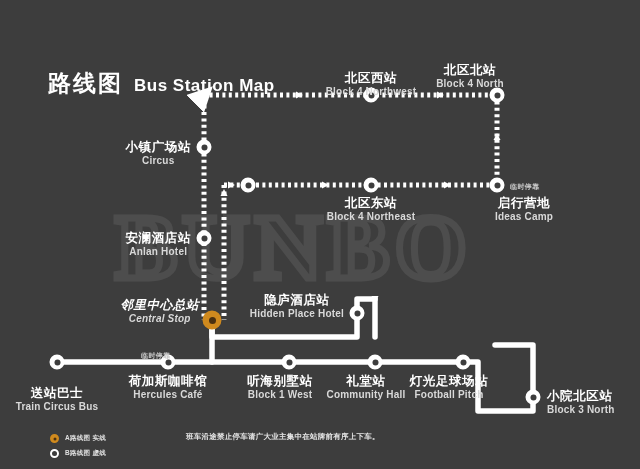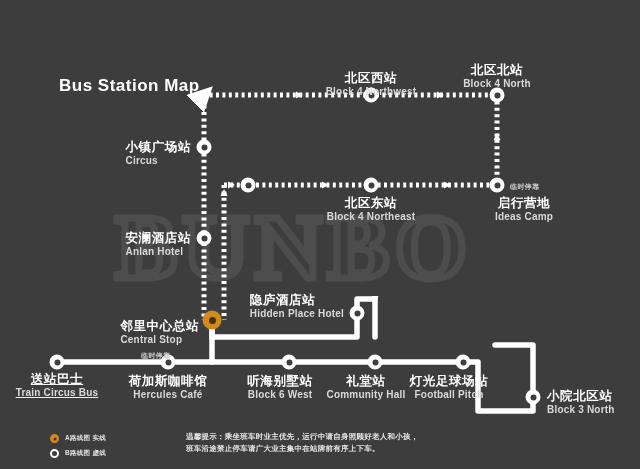--- a/index.html
+++ b/index.html
@@ -123,21 +123,21 @@
   }
   .label .en {
     font-size: 10px;
     font-weight: 700;
     letter-spacing: 0.2px;
     color: #d9d9d9;
     display: block;
     margin-top: 1px;
   }
   .label.right   { text-align: left; }
-  .label.leftal  { text-align: left; }
+  .label.leftal  { text-align: center; }
   .label.center  { text-align: center; transform: translateX(-50%); }
 
   .tempnote {
     position: absolute;
     z-index: 6;
     font-size: 7px;
     font-weight: 700;
     letter-spacing: 0.4px;
     color: #c9c9c9;
     white-space: nowrap;
@@ -203,20 +203,21 @@
   #notice p.dim { color: #9a9a9a; }
 </style>
 </head>
 <body>
 
 <div id="map-root">
 
   <div id="watermark">BUNBO</div>
 
   <div id="title-block">
+    <span id="title-cn">路线图</span>
     <span id="title-en">Bus Station Map</span>
   </div>
 
   <svg id="routes" viewBox="0 0 640 469">
     <defs>
       <marker id="arrowW" markerWidth="5" markerHeight="5" refX="2.5" refY="2.5" orient="auto">
         <path d="M0,0 L5,2.5 L0,5 z" fill="#ffffff"></path>
       </marker>
     </defs>
 
@@ -304,21 +305,21 @@
       <div class="dot"></div>
     </div>
   <div class="station" style="left:533px; top:397px;">
       <div class="dot"></div>
     </div>
 
   <div class="label center" style="left:371px; top:63px;margin-top:8px;">
     <span class="cn">北区西站</span>
     <span class="en">Block 4 Northwest</span>
   </div>
-  <div class="label center" style="left:497px; top:63px;">
+  <div class="label center" style="left:470px; top:63px;">
     <span class="cn">北区北站</span>
     <span class="en">Block 4 North</span>
   </div>
   <div class="label leftal" style="right:449px; top:140px;">
     <span class="cn">小镇广场站</span>
     <span class="en">Circus</span>
   </div>
   <div class="label center" style="left:371px; top:196px;">
     <span class="cn">北区东站</span>
     <span class="en">Block 4 Northeast</span>
@@ -329,36 +330,36 @@
     <span class="en">Anlan Hotel</span>
   </div>
   <div class="label center" style="left:524px; top:196px;">
     <span class="cn">启行营地</span>
     <span class="en">Ideas Camp</span>
   </div>
   <div class="label leftal" style="right:296px; top:293px;">
     <span class="cn">隐庐酒店站</span>
     <span class="en">Hidden Place Hotel</span>
   </div>
-  <div class="label leftal" style="right:441px; top:319px;">
+  <div class="label leftal" style="right:441px; top:298px;font-style:italic;">
     <span class="cn">邻里中心总站</span>
     <span class="en">Central Stop</span>
   </div>
-  <div class="label center" style="left:57px; top:372px;text-decoration:underline;">
+  <div class="label center" style="left:57px; top:386px;">
     <span class="cn">送站巴士</span>
     <span class="en">Train Circus Bus</span>
   </div>
   <div class="tempnote" style="left:141px; top:351px;">临时停靠</div>
   <div class="label center" style="left:168px; top:374px;">
     <span class="cn">荷加斯咖啡馆</span>
     <span class="en">Hercules Café</span>
   </div>
   <div class="label center" style="left:280px; top:374px;">
     <span class="cn">听海别墅站</span>
-    <span class="en">Block 6 West</span>
+    <span class="en">Block 1 West</span>
   </div>
   <div class="label center" style="left:449px; top:374px;">
     <span class="cn">灯光足球场站</span>
     <span class="en">Football Pitch</span>
   </div>
   <div class="label center" style="left:366px; top:374px;">
     <span class="cn">礼堂站</span>
     <span class="en">Community Hall</span>
   </div>
   <div class="label right" style="left:547px; top:389px;">
@@ -371,17 +372,16 @@
       <span class="legend-dot gold"></span>
       <span class="legend-text">A路线图 实线</span>
     </div>
     <div class="legend-row">
       <span class="legend-dot"></span>
       <span class="legend-text">B路线图 虚线</span>
     </div>
   </div>
 
   <div id="notice">
-    <p>温馨提示：乘坐班车时业主优先，运行中请自身照顾好老人和小孩，</p>
     <p>班车沿途禁止停车请广大业主集中在站牌前有序上下车。</p>
   </div>
 
 </div>
 
 </body></html>

